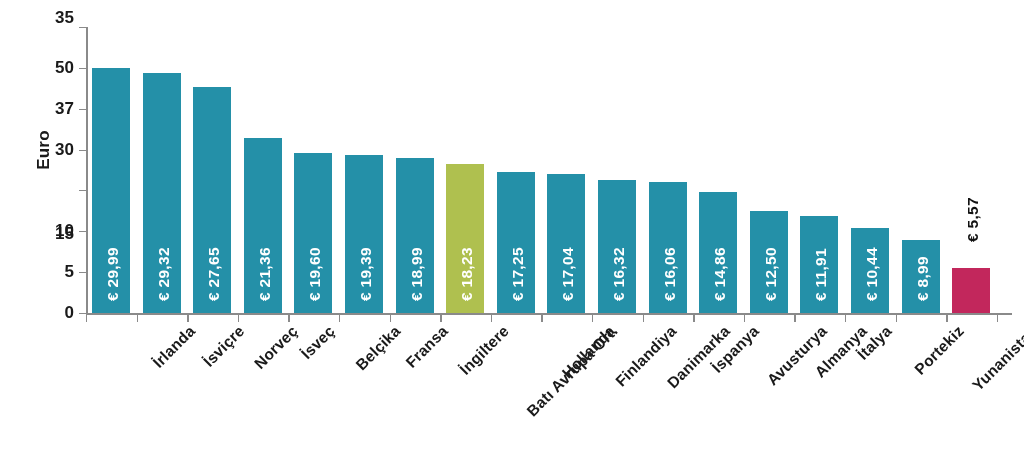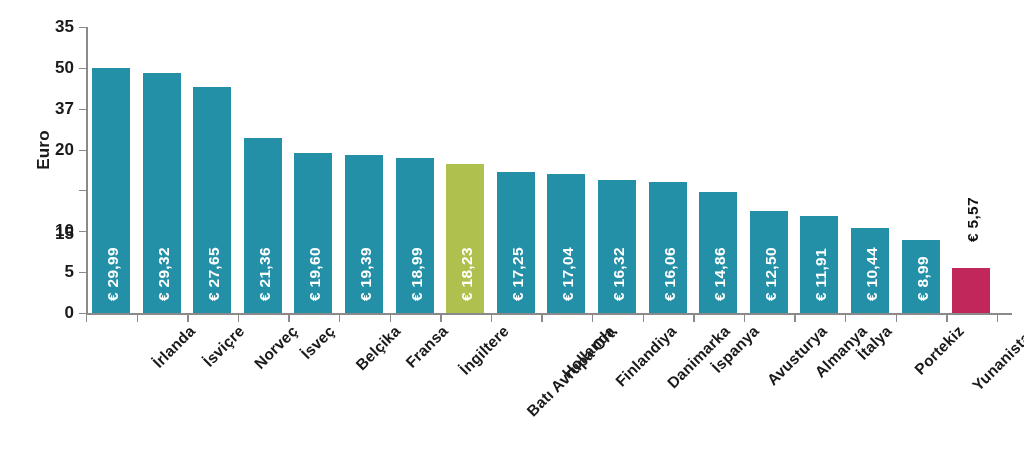--- a/index.html
+++ b/index.html
@@ -153,27 +153,27 @@
 
   <div id="ytick-layer">
       <div class="ytick-label" style="left: 30px; top: 304px;">0</div>
       <div class="ytick-mark" style="position: absolute; left: 79px; top: 313px;"></div>
       <div class="ytick-label" style="left: 30px; top: 263.143px;">5</div>
       <div class="ytick-mark" style="position: absolute; left: 79px; top: 272.143px;"></div>
       <div class="ytick-label" style="left: 30px; top: 222.286px;">10</div>
       <div class="ytick-mark" style="position: absolute; left: 79px; top: 231.286px;"></div>
       <div class="ytick-label" style="left: 30px; top: 181.429px; margin-top: 44px;">15</div>
       <div class="ytick-mark" style="position: absolute; left: 79px; top: 190.429px;"></div>
-      <div class="ytick-label" style="left: 30px; top: 140.571px;">20</div>
+      <div class="ytick-label" style="left: 30px; top: 140.571px;">30</div>
       <div class="ytick-mark" style="position: absolute; left: 79px; top: 149.571px;"></div>
       <div class="ytick-label" style="left: 30px; top: 99.7143px;">37</div>
       <div class="ytick-mark" style="position: absolute; left: 79px; top: 108.714px;"></div>
       <div class="ytick-label" style="left: 30px; top: 58.8571px;">50</div>
       <div class="ytick-mark" style="position: absolute; left: 79px; top: 67.8571px;"></div>
-      <div class="ytick-label" style="left: 30px; top: 18px;">35</div>
+      <div class="ytick-label" style="left: 30px; top: 9px;">35</div>
       <div class="ytick-mark" style="position: absolute; left: 79px; top: 27px;"></div>
     </div>
 
   <div class="axis-y-line"></div>
   <div class="axis-x-line"></div>
 
   <div id="xtick-layer">
       <div class="xtick" style="left: 86px;"></div>
       <div class="xtick" style="left: 136.6px;"></div>
       <div class="xtick" style="left: 187.2px;"></div>

